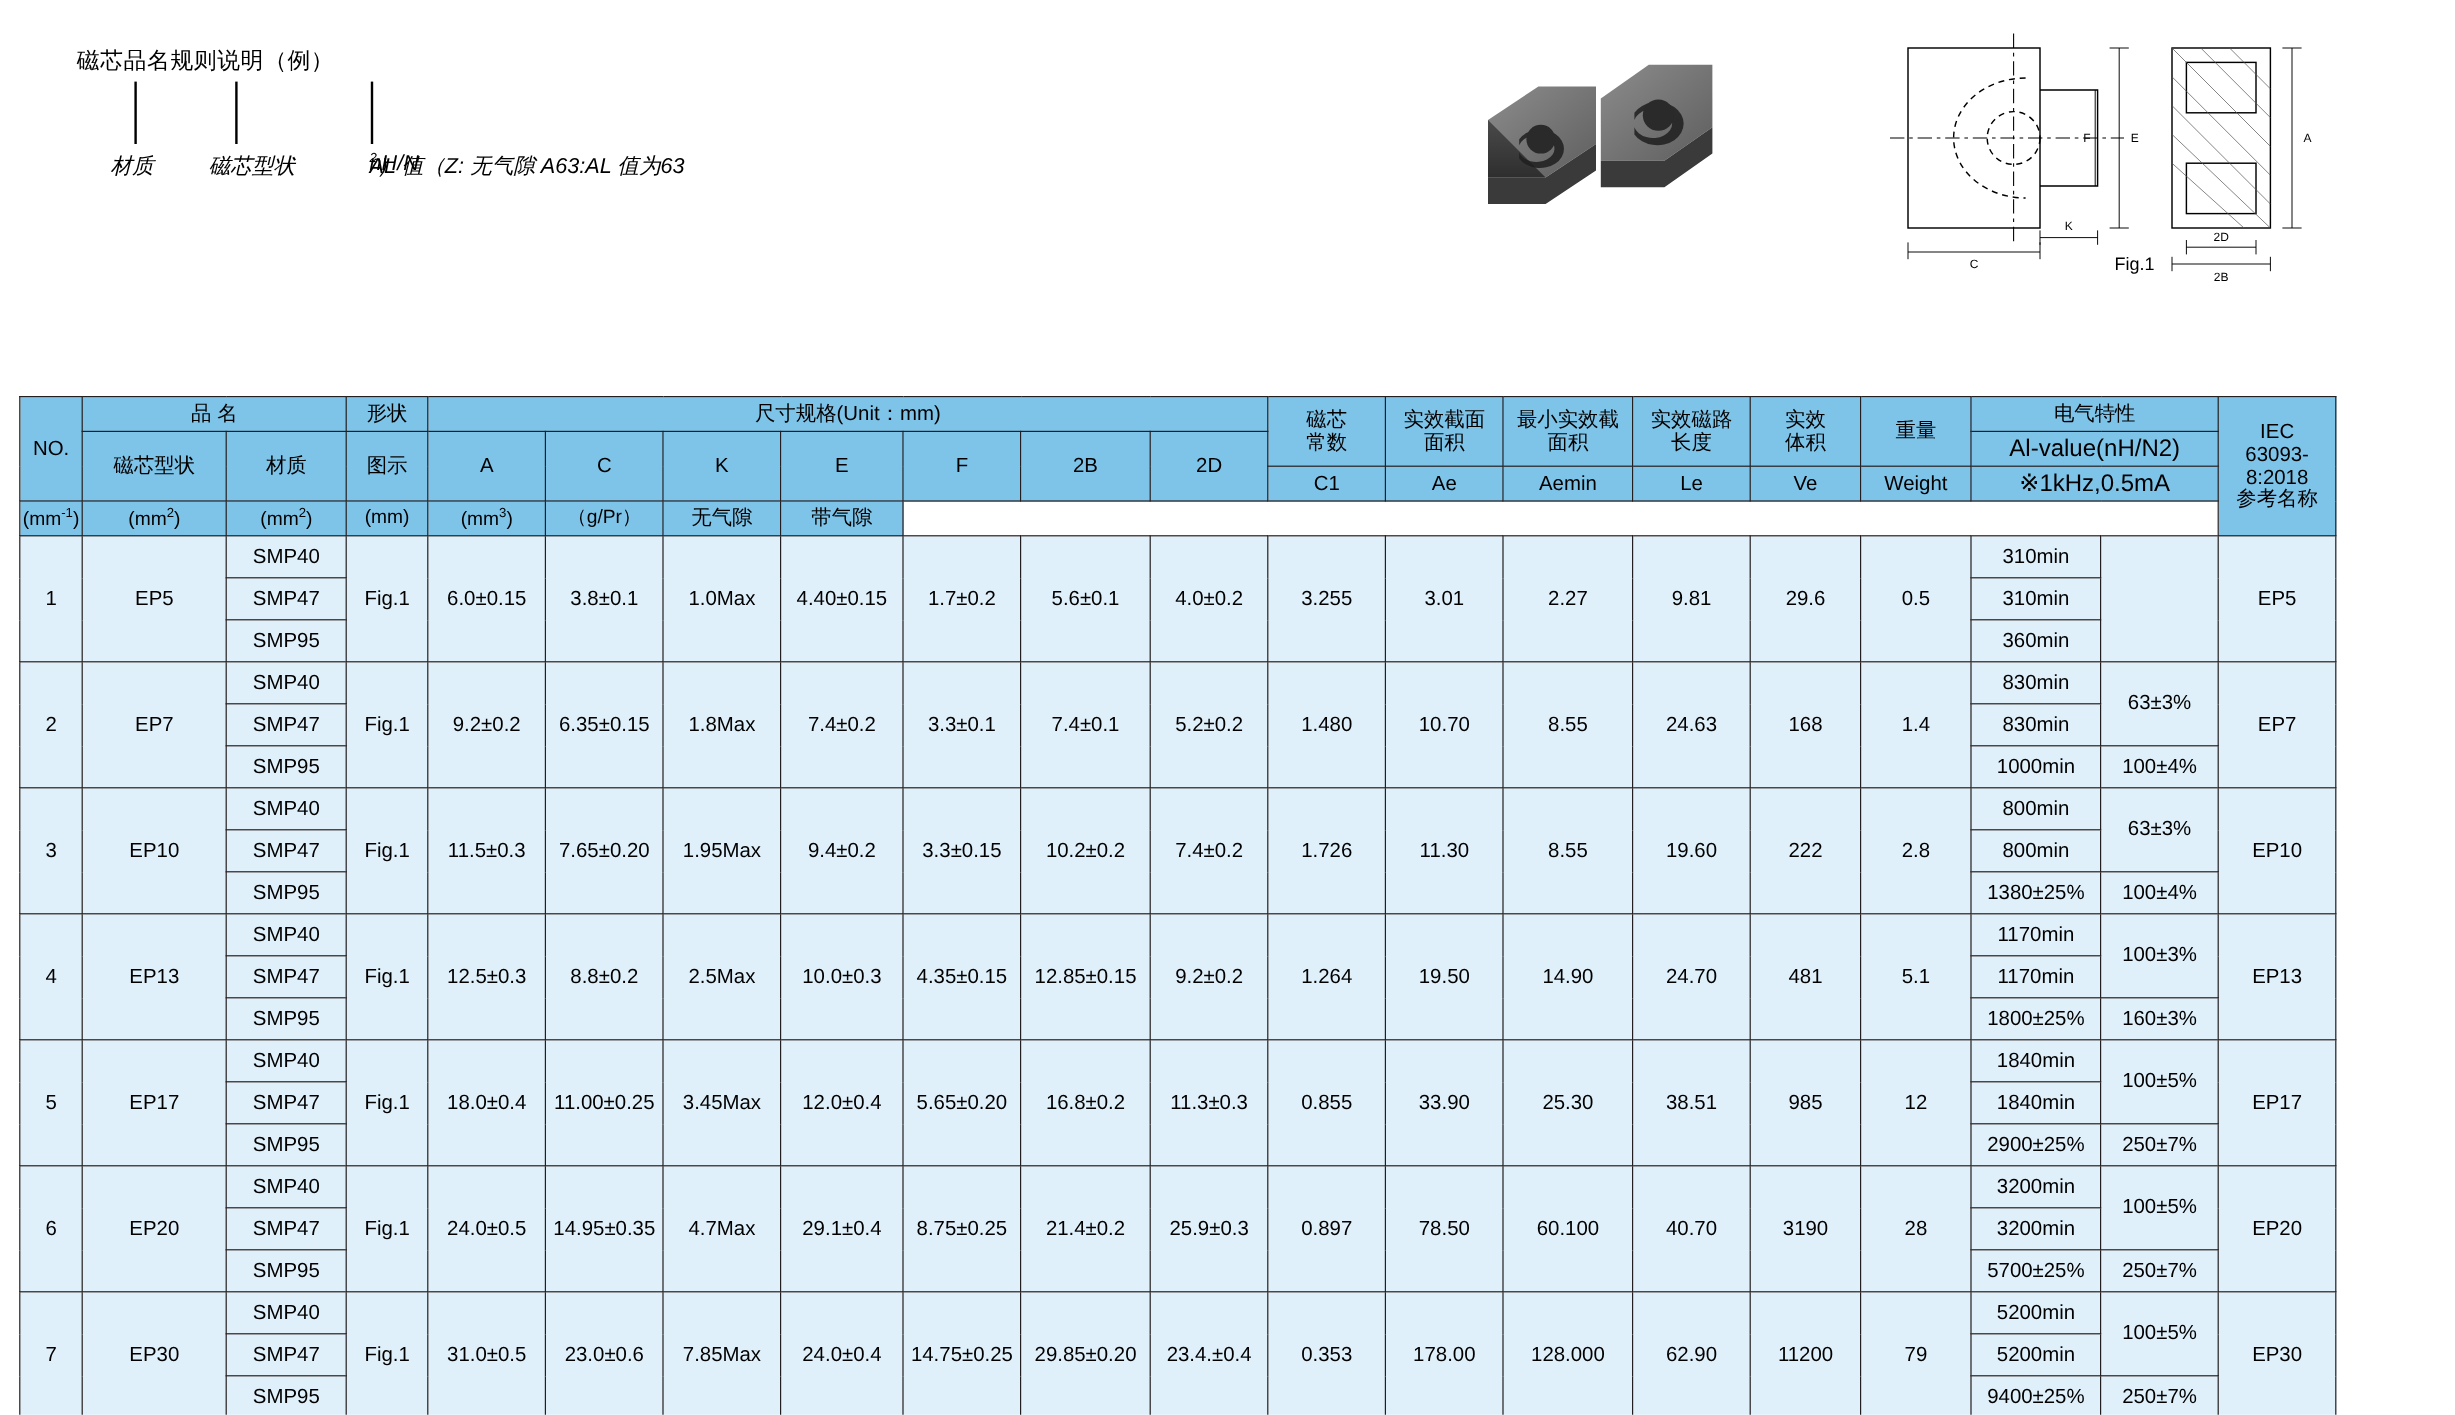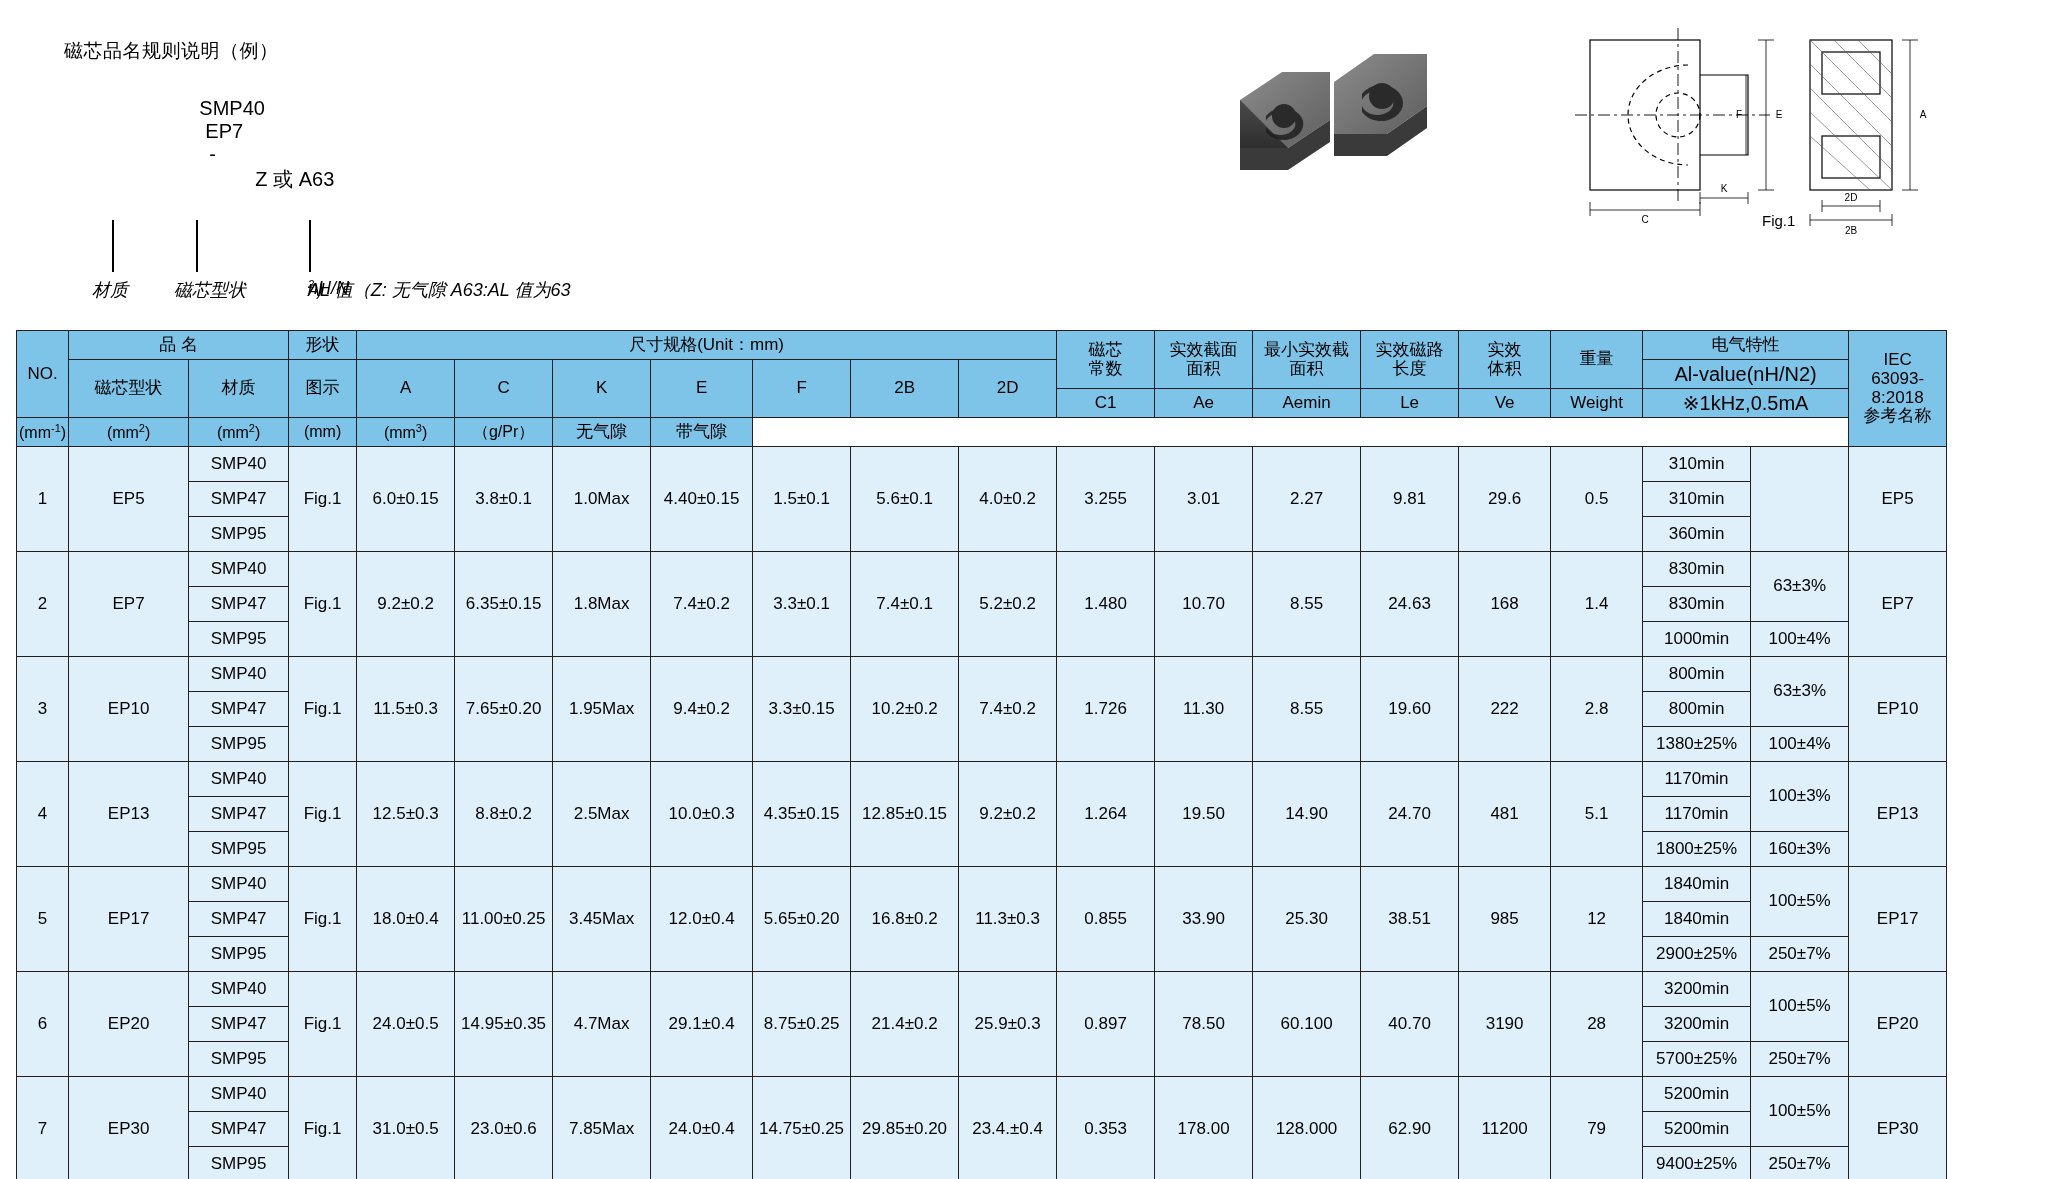--- a/index.html
+++ b/index.html
@@ -53,26 +53,20 @@
   .unit{font-size:16px;margin-top:12px;}
   sup.u{font-size:11px;vertical-align:super;}
 </style>
 </head>
 <body>
 
 <div class="page">
 
   <div class="naming">
     <div class="naming-title">磁芯品名规则说明（例）</div>
-    <div class="naming-code">
-      <span class="seg">SMP40</span>
-      <span class="seg" style="margin-left:6px;">EP7</span>
-      <span class="seg" style="margin-left:10px;">-</span>
-      <span class="seg" style="margin-left:56px;">Z 或 A63</span>
-    </div>
     <div class="ticks">
       <div class="tick" style="left:56px;"></div>
       <div class="tick" style="left:140px;"></div>
       <div class="tick" style="left:253px;"></div>
     </div>
     <div class="naming-legend">
       <span style="left:36px;">材质</span>
       <span style="left:118px;">磁芯型状</span>
       <span style="left:252px;"><span>AL 值（Z: 无气隙  A63:AL 值为63</span><span>nH/N</span><sup>2</sup><span>）</span></span>
     </div>
@@ -271,21 +265,21 @@
     <tbody id="tbody">
         <tr>
           <td rowspan="3">1</td>
           <td rowspan="3">EP5</td>
           <td class="matcell">SMP40</td>
           <td rowspan="3">Fig.1</td>
           <td rowspan="3">6.0±0.15</td>
           <td rowspan="3">3.8±0.1</td>
           <td rowspan="3">1.0Max</td>
           <td rowspan="3">4.40±0.15</td>
-          <td rowspan="3">1.5±0.1</td>
+          <td rowspan="3">1.7±0.2</td>
           <td rowspan="3">5.6±0.1</td>
           <td rowspan="3">4.0±0.2</td>
           <td rowspan="3">3.255</td>
           <td rowspan="3">3.01</td>
           <td rowspan="3">2.27</td>
           <td rowspan="3">9.81</td>
           <td rowspan="3">29.6</td>
           <td rowspan="3">0.5</td>
           <td>310min</td>
           <td rowspan="3"></td>

